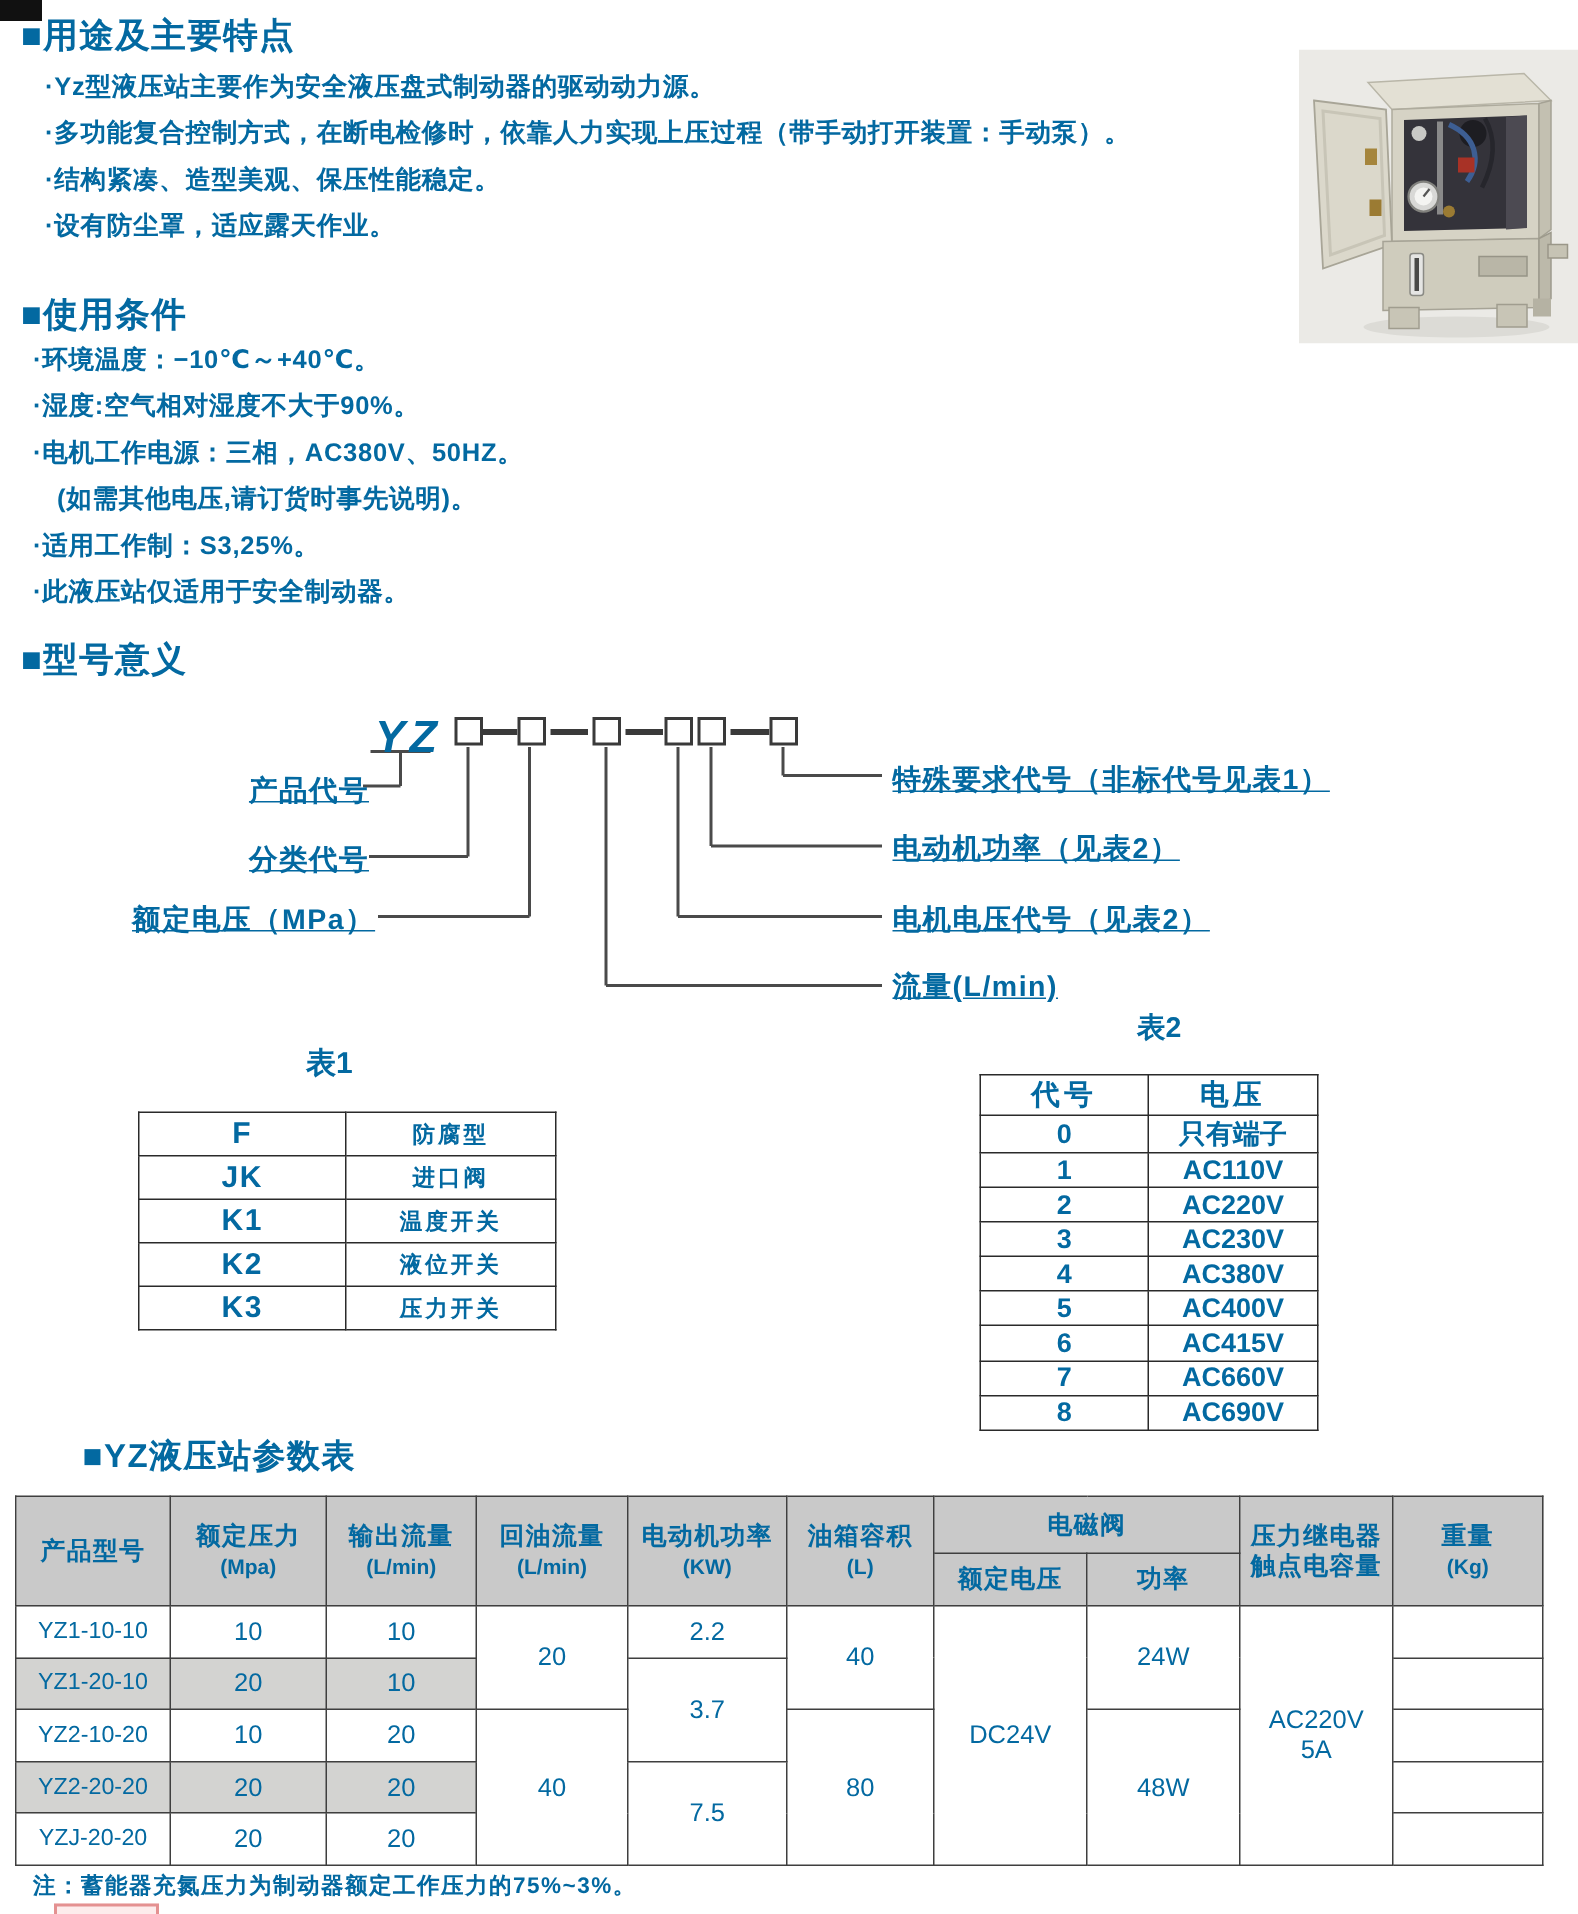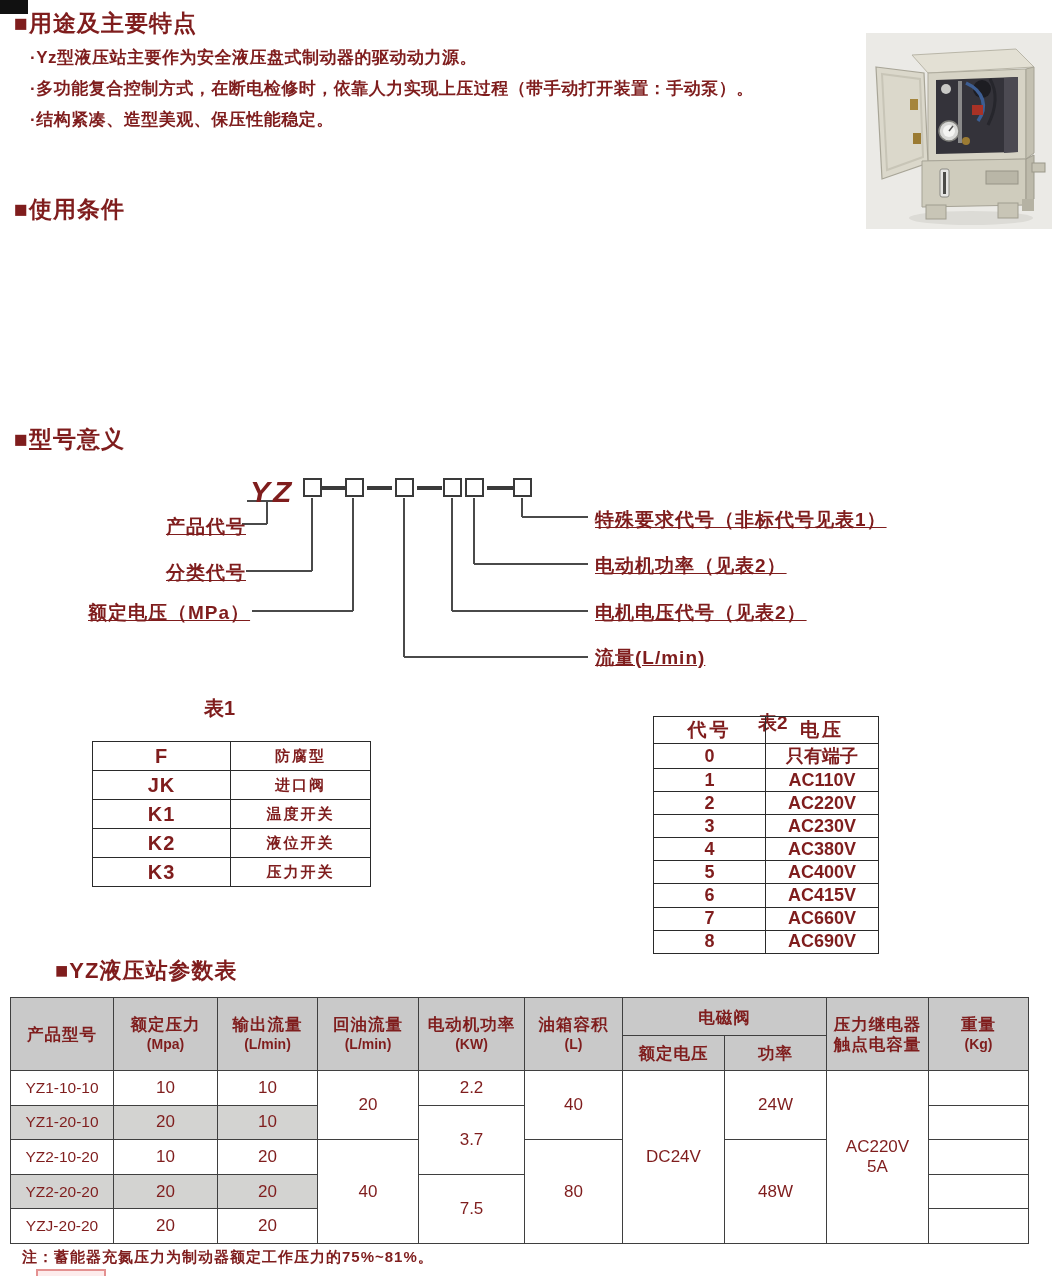--- a/index.html
+++ b/index.html
@@ -1,17 +1,17 @@
 <!DOCTYPE html>
 <html><head>
 <meta charset="utf-8">
 <style>
   html,body{margin:0;padding:0;background:#fff;}
   #page{position:relative;width:1052px;height:1276px;background:#ffffff;overflow:hidden;
-        font-family:"Liberation Sans","DejaVu Sans",sans-serif;color:#7f1d1d;}
+        font-family:"Liberation Sans","DejaVu Sans",sans-serif;color:#0369a1;}
   .abs{position:absolute;}
   .sec-title{font-size:23px;font-weight:900;letter-spacing:1px;white-space:nowrap;}
   .bullets{font-size:17px;font-weight:600;line-height:31px;letter-spacing:.5px;white-space:nowrap;}
   .bullets .indent{padding-left:16px;}
   
   .mbox{position:absolute;top:478px;width:15px;height:15px;border:2.5px solid #3a3a3a;background:#fff;}
   .mdash{position:absolute;top:486px;height:4px;background:#3a3a3a;}
   .dlabel{position:absolute;font-size:19px;font-weight:bold;white-space:nowrap;letter-spacing:1px;text-decoration:underline;}
   .dlabel.right{left:595px;}
   .yz{position:absolute;left:250px;top:475px;font-size:30px;font-weight:bold;letter-spacing:3px;font-style:italic;}
@@ -49,20 +49,21 @@
 
 <div id="page">
 
   <div class="corner"></div>
 
   <div class="abs sec-title" style="left:14px;top:8px;">■用途及主要特点</div>
   <div class="abs bullets" style="left:30px;top:42px;">
     <div>·Yz型液压站主要作为安全液压盘式制动器的驱动动力源。</div>
     <div>·多功能复合控制方式，在断电检修时，依靠人力实现上压过程（带手动打开装置：手动泵）。</div>
     <div>·结构紧凑、造型美观、保压性能稳定。</div>
+    <div>·设有防尘罩，适应露天作业。</div>
   </div>
 
   <div class="photo">
     <svg viewBox="0 0 186 196" width="186" height="196">
       <rect width="186" height="196" fill="#ebeae6"></rect>
       <ellipse cx="105" cy="185" rx="62" ry="7" fill="#dcdbd6"></ellipse>
 
       <polygon points="46,22 150,16 168,34 62,40" fill="#e3e0d4" stroke="#b9b6a8" stroke-width="1"></polygon>
 
       <polygon points="62,40 160,36 160,126 62,128" fill="#d6d3c5" stroke="#aeab9d" stroke-width="1"></polygon>
@@ -95,20 +96,28 @@
       <rect x="77" y="139" width="3" height="22" fill="#4a4a48"></rect>
       <rect x="120" y="138" width="32" height="13" fill="#b9b6a7" stroke="#979487" stroke-width="1"></rect>
 
       <rect x="60" y="172" width="20" height="14" fill="#c8c5b6" stroke="#a09d8f" stroke-width="1"></rect>
       <rect x="132" y="170" width="20" height="15" fill="#c8c5b6" stroke="#a09d8f" stroke-width="1"></rect>
       <rect x="156" y="166" width="12" height="12" fill="#b5b2a3"></rect>
     </svg>
   </div>
 
   <div class="abs sec-title" style="left:14px;top:194px;">■使用条件</div>
+  <div class="abs bullets" style="left:22px;top:224px;">
+    <div>·环境温度：−10℃～+40℃。</div>
+    <div>·湿度:空气相对湿度不大于90%。</div>
+    <div>·电机工作电源：三相，AC380V、50HZ。</div>
+    <div class="indent">(如需其他电压,请订货时事先说明)。</div>
+    <div>·适用工作制：S3,25%。</div>
+    <div>·此液压站仅适用于安全制动器。</div>
+  </div>
 
   <div class="abs sec-title" style="left:14px;top:424px;">■型号意义</div>
 
   <svg class="lines" width="1052" height="1276">
     <g stroke="#4a4a4a" stroke-width="2" fill="none">
       <path d="M247 501 H287"></path>
         <path d="M267 501 V524"></path>
         <path d="M242 524 H267"></path>
       <path d="M312 498 V571"></path>
         <path d="M246 571 H312"></path>
@@ -168,21 +177,21 @@
           <td class="code">K2</td>
           <td class="mean">液位开关</td>
         </tr>
     <tr>
           <td class="code">K3</td>
           <td class="mean">压力开关</td>
         </tr>
   </tbody>
     </table>
 
-  <div class="tbl-title" style="left:758px;top:710px;font-size:19px;">表2</div>
+  <div class="tbl-title" style="left:758px;top:672px;font-size:19px;">表2</div>
   <table class="t2">
     <colgroup>
         <col style="width:112px">
         <col style="width:113px">
       </colgroup>
     <tbody>
         <tr>
           <th>代号</th>
           <th>电压</th>
         </tr>
@@ -298,16 +307,16 @@
       </tr>
       <tr>
         <td class="model">YZJ-20-20</td>
         <td>20</td>
         <td>20</td>
         <td></td>
       </tr>
     </tbody>
   </table>
 
-  <div class="note">注：蓄能器充氮压力为制动器额定工作压力的75%~81%。</div>
+  <div class="note">注：蓄能器充氮压力为制动器额定工作压力的75%~3%。</div>
   <div class="pink-frag"></div>
 
 </div>
 
 </body></html>

